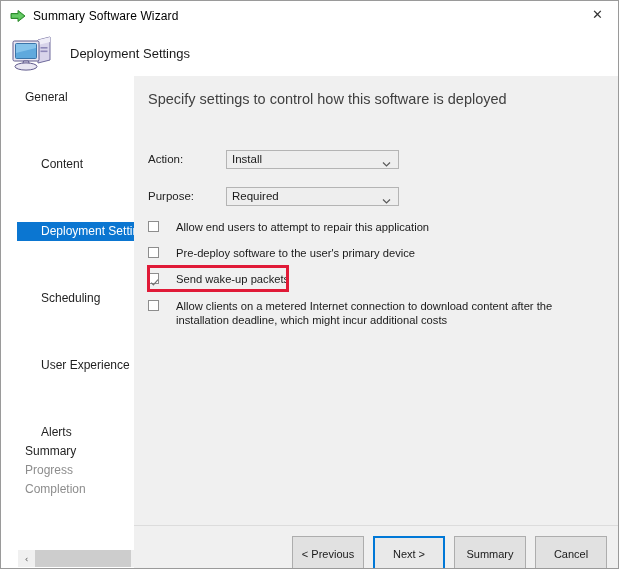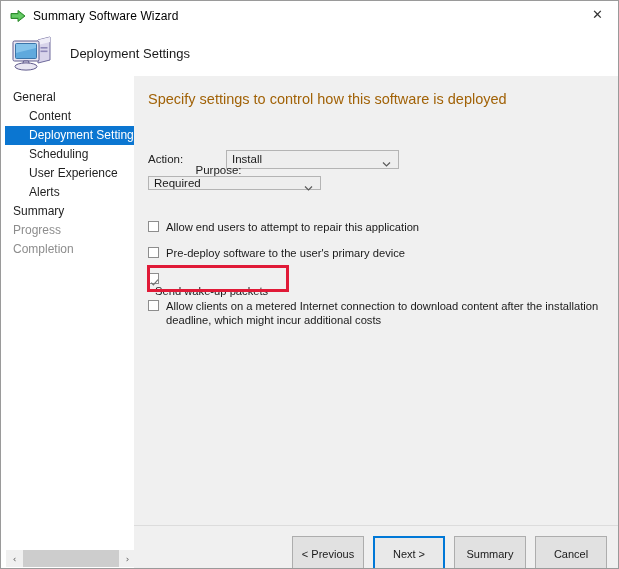--- a/index.html
+++ b/index.html
@@ -84,21 +84,21 @@
   }
   .header-title {
     font-size: 13px;
     color: #1a1a1a;
     margin-left: 15px;
   }
 
   
   .sidebar {
     position: absolute;
-    left: 4px; top: 75px;
+    left: 16px; top: 75px;
     width: 145px;
     height: 492px;
     background: #ffffff;
     border-right: 1px solid #dcdcdc;
     box-sizing: border-box;
   }
   .nav {
     position: absolute;
     left: 0; top: 12px;
     width: 131px;
@@ -106,21 +106,21 @@
   .nav-item {
     font-size: 12px;
     line-height: 19px;
     height: 19px;
     color: #1f1f1f;
     white-space: nowrap;
     overflow: hidden;
     padding-left: 8px;
     box-sizing: border-box;
   }
-  .nav-item.child { padding-left: 24px; }
+  .nav-item.child { padding-left: 24px; margin-top: 48px; }
   .nav-item.dim { color: #8d8d8d; }
   .nav-item.selected {
     background: #0b76d1;
     color: #ffffff;
     margin-right: 1px;
   }
 
   .hscroll {
     position: absolute;
     left: 1px;
@@ -155,33 +155,33 @@
     position: absolute;
     left: 133px; top: 75px;
     width: 485px;
     height: 449px;
     background: #f0f0f0;
   }
   .page-heading {
     position: absolute;
     left: 14px; top: 15px;
     font-size: 14.5px;
-    color: #a16207;
+    color: #404040;
     white-space: nowrap;
   }
 
   .field-row {
     position: absolute;
     left: 14px;
     height: 20px;
     display: flex;
     align-items: center;
   }
   .field-row.r1 { top: 73px; }
-  .field-row.r2 { top: 88px; flex-direction: column; }
+  .field-row.r2 { top: 110px; }
   .field-label {
     width: 78px;
     font-size: 11.5px;
     color: #222;
     flex: none;
   }
   .combo {
     width: 173px;
     height: 19px;
     box-sizing: border-box;
@@ -206,21 +206,21 @@
   }
 
   .check-row {
     position: absolute;
     left: 14px;
     display: flex;
     align-items: flex-start;
   }
   .check-row.c1 { top: 144px; }
   .check-row.c2 { top: 170px; }
-  .check-row.c3 { top: 196px; flex-direction: column; }
+  .check-row.c3 { top: 196px; }
   .check-row.c4 { top: 223px; width: 452px; }
 
   .checkbox {
     width: 11px;
     height: 11px;
     box-sizing: border-box;
     border: 1px solid #8d8d8d;
     background: #ffffff;
     flex: none;
     margin-top: 1px;
@@ -228,21 +228,21 @@
   }
   .checkbox .tick {
     position: absolute;
     left: 1px; top: -1px;
     width: 9px;
     height: 9px;
   }
   .check-label {
     font-size: 11.2px;
     color: #1a1a1a;
-    margin-left: 7px;
+    margin-left: 17px;
     line-height: 14px;
   }
 
   .highlight-box {
     position: absolute;
     left: 13px;
     top: 189px;
     width: 142px;
     height: 27px;
     box-sizing: border-box;

